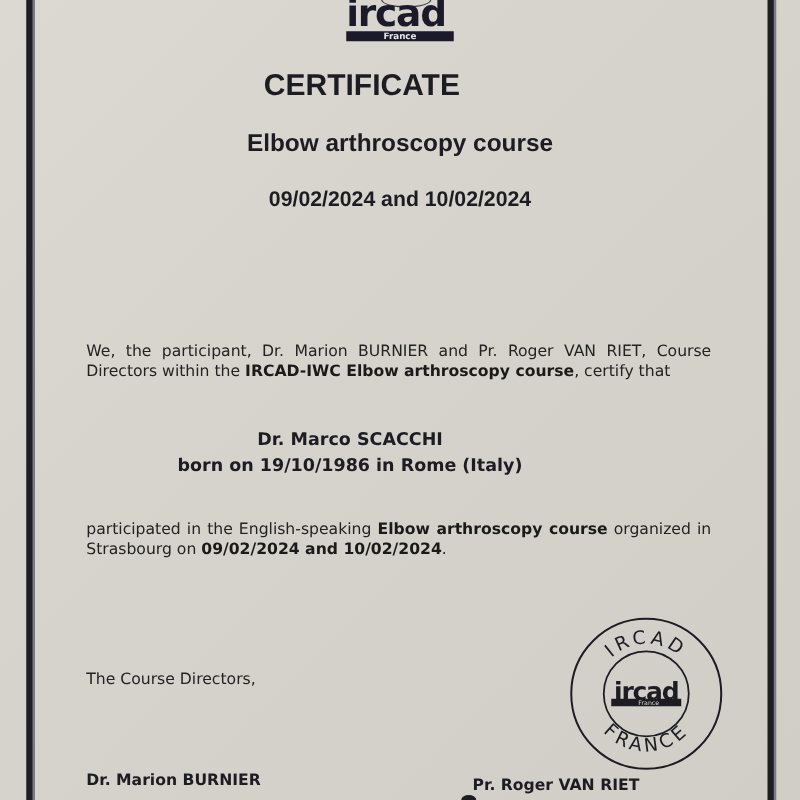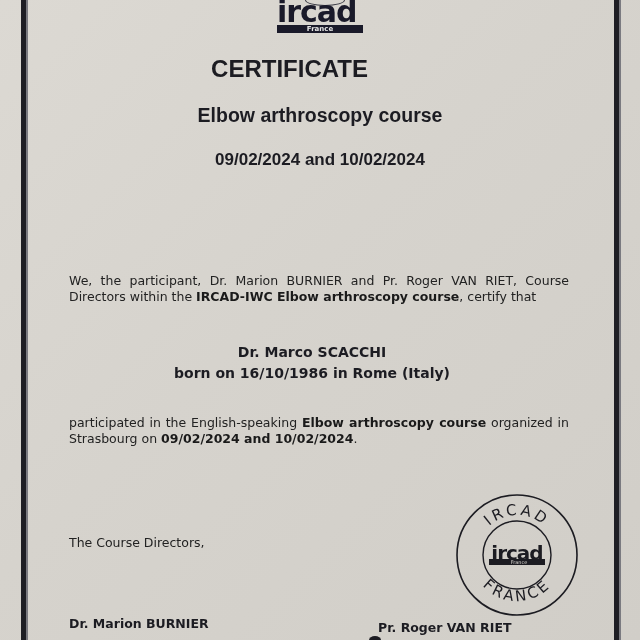--- a/index.html
+++ b/index.html
@@ -122,21 +122,20 @@
     .para3 { top: 469px; }
     .recipient {
       position: absolute;
       left: 0; width: 560px;
       top: 342px;
       text-align: center;
       font-weight: bold;
       font-size: 14px;
       line-height: 21px;
       color: #1c1c22;
-      padding-left: 32px;
     }
     .directors-label {
       position: absolute;
       left: 69px;
       top: 535px;
       font-size: 12.5px;
       color: #222;
     }
     .sig1 {
       position: absolute;
@@ -184,21 +183,21 @@
 
   <div class="title">CERTIFICATE</div>
   <div class="subtitle">Elbow arthroscopy course</div>
   <div class="dates">09/02/2024 and 10/02/2024</div>
 
 
   <div class="para para1"><span>We, the participant, Dr. Marion BURNIER and Pr. Roger VAN RIET, Course Directors within the </span><b>IRCAD-IWC Elbow arthroscopy course</b><span>, certify that</span></div>
 
   <div class="recipient">
     <div>Dr. Marco SCACCHI</div>
-    <div>born on 16/10/1986 in Rome (Italy)</div>
+    <div>born on 19/10/1986 in Rome (Italy)</div>
   </div>
 
   <div class="para para2"><span>participated in the English-speaking </span><b>Elbow arthroscopy course</b><span> organized in Strasbourg on </span><b>09/02/2024 and 10/02/2024</b><span>.</span></div>
 
 
   <div class="directors-label">The Course Directors,</div>
 
   <svg class="stamp" viewBox="0 0 124 124" xmlns="http://www.w3.org/2000/svg">
     <defs>
       <path id="arcTop" d="M 22 62 A 40 40 0 0 1 102 62" fill="none"></path>

